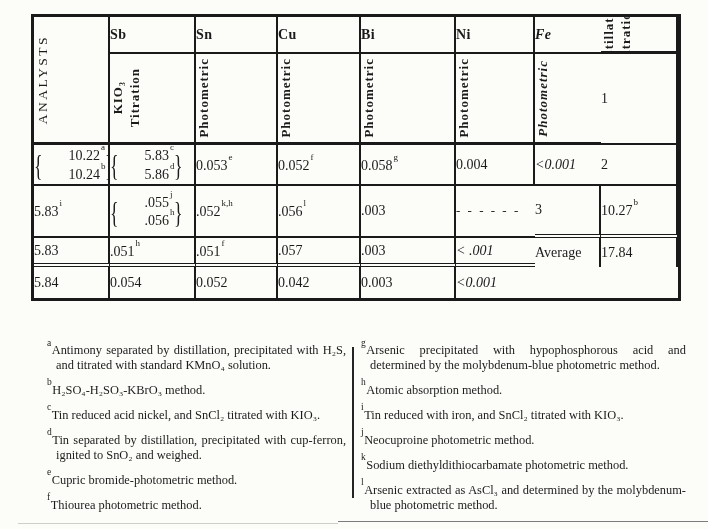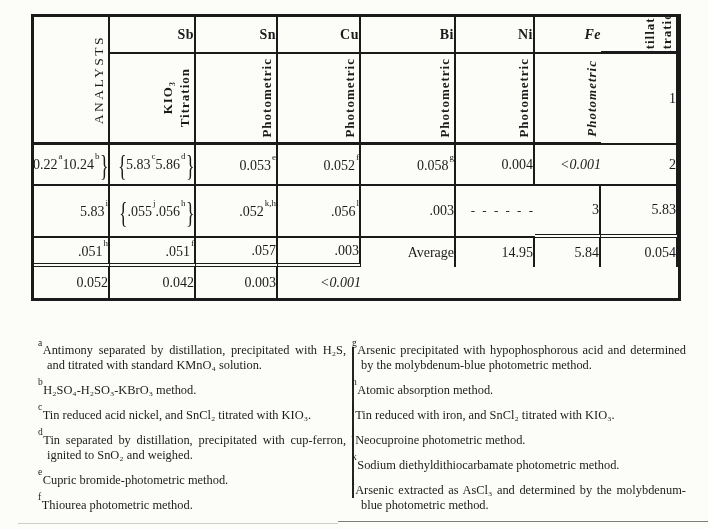--- a/index.html
+++ b/index.html
@@ -17,21 +17,21 @@
   
   .tbl {
     position: absolute; left: 31px; top: 14px;
     width: 650px; height: 287px;
     border: 3px solid #1a1a1a;
     display: grid;
     grid-template-columns: 76px 86px 82px 83px 95px 79px 66px 1fr;
     grid-template-rows: 37px 91px 41px 52px 29px 1fr;
   }
   .c {
-    display: flex; align-items: center; justify-content: flex-end;
+    display: flex; align-items: center; justify-content: flex-start;
     border-right: 2px solid #1a1a1a;
     border-bottom: 2px solid #1a1a1a;
     font-size: 14px;
     overflow: hidden;
   }
   .lc { border-right: none; font-style: italic; }          
   .hb { border-bottom-width: 3px; }    
   .dbl { border-bottom: 4px double #1a1a1a; } 
   .nb { border-bottom: none; }         
   .corner { grid-row: 1 / 3; grid-column: 1; border-bottom-width: 3px; }
@@ -47,36 +47,36 @@
     line-height: 1.3;
     text-align: center;
   }
   .analysts { font-weight: normal; letter-spacing: 2.5px; font-size: 13.5px; }
 
   .ln { white-space: nowrap; }
   sup.sp {
     font-size: 9px; position: relative; top: -4px;
     margin-left: 1px; letter-spacing: 0;
   }
-  .pv { display: flex; line-height: 1.18; align-items: flex-start; }
+  .pv { display: flex; flex-direction: column; line-height: 1.18; align-items: flex-start; margin-left: 26px; }
   .brace {
     display: inline-block; font-size: 30px; font-weight: 400;
     line-height: .9; transform: scaleX(.6); margin: 0 -3px;
   }
   .bl::before { content: "{"; }
   .br::before { content: "}"; }
   .dashcell { letter-spacing: 2px; font-size: 13px; }
 
   
   .fncol { position: absolute; top: 341px; }
   .fncol-left  { left: 38px;  width: 308px; }
   .fncol-right { left: 352px; width: 334px; }
   .fn {
     font-size: 12.4px; line-height: 1.2; text-align: justify;
-    margin-bottom: 8px; padding-left: 9px; text-indent: -9px;
+    margin-bottom: 8px; padding-left: 9px; text-indent: -9px; margin-left: 9px;
   }
   sup.fnm { font-size: 9.5px; position: relative; top: -3.5px; margin-right: .5px; }
   .fn-divider {
     position: absolute; left: 352px; top: 347px;
     width: 2px; height: 151px; background: #242424;
   }
 
   
   .artifact-br { position: absolute; left: 338px; top: 521px; width: 370px; height: 1px; background: #7d7d7d; }
   .artifact-bl { position: absolute; left: 18px;  top: 523px; width: 320px; height: 1px; background: #cfcfca; }
@@ -194,40 +194,46 @@
         <span class="ln"><span>.003</span></span>
       </div>
     <div class="c lc dashcell">
         <span class="ln"><span>- - - - - -</span></span>
       </div>
 
     <div class="c dbl">
         <span>3</span>
       </div>
     <div class="c dbl">
+        <span class="ln"><span>10.27</span><sup class="sp">b</sup></span>
+      </div>
+    <div class="c dbl">
         <span class="ln"><span>5.83</span></span>
       </div>
     <div class="c dbl">
         <span class="ln"><span>.051</span><sup class="sp">h</sup></span>
       </div>
     <div class="c dbl">
         <span class="ln"><span>.051</span><sup class="sp">f</sup></span>
       </div>
     <div class="c dbl">
         <span class="ln"><span>.057</span></span>
       </div>
     <div class="c dbl">
         <span class="ln"><span>.003</span></span>
       </div>
+    <div class="c dbl lc">
+        <span class="ln"><span>&lt; .001</span></span>
+      </div>
 
     <div class="c nb">
         <span>Average</span>
       </div>
     <div class="c nb">
-        <span class="ln"><span>14.95</span></span>
+        <span class="ln"><span>17.84</span></span>
       </div>
     <div class="c nb">
         <span class="ln"><span>5.84</span></span>
       </div>
     <div class="c nb">
         <span class="ln"><span>0.054</span></span>
       </div>
     <div class="c nb">
         <span class="ln"><span>0.052</span></span>
       </div>

